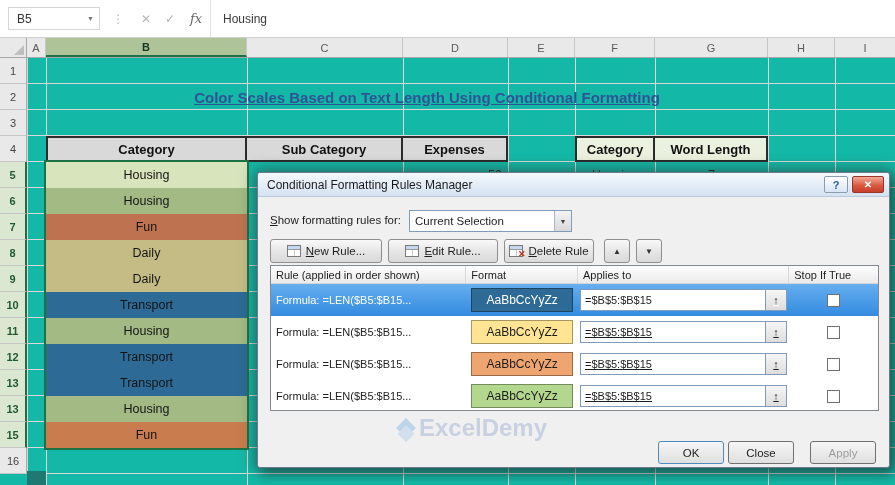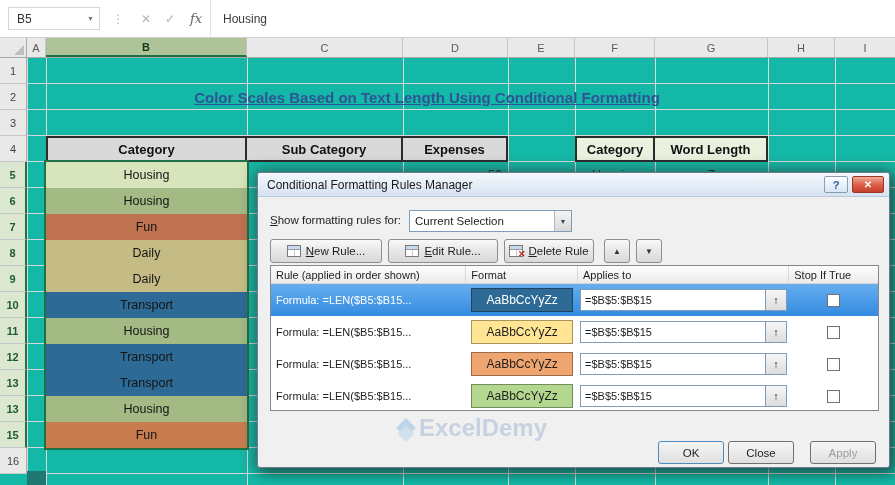--- a/index.html
+++ b/index.html
@@ -114,21 +114,21 @@
   .rl-head { height: 18px; display: flex; background: linear-gradient(#FDFDFD,#EBEBEB);
     border-bottom: 1px solid #D5D5D5; font-size: 11px; }
   .rl-head > div { display: flex; align-items: center; padding-left: 5px; border-right: 1px solid #D9D9D9; }
   .c-rule{width:196px}.c-format{width:112px}.c-applies{width:212px}.c-stop{width:89px;border-right:none!important}
   .rule-row { height: 32px; display: flex; align-items: center; }
   .rule-row.selected { background: linear-gradient(#66AEEF, #338BE0); color: #fff; }
   .rr-rule { width: 196px; padding-left: 5px; font-size: 11px; white-space: nowrap; overflow: hidden; }
   .rr-format { width: 112px; display: flex; justify-content: center; }
   .preview { width: 102px; height: 24px; border: 1px solid rgba(0,0,0,.35);
     display: flex; align-items: center; justify-content: center; font-size: 12px; }
-  .rr-applies { width: 212px; display: flex; align-items: center; }
+  .rr-applies { width: 212px; display: flex; align-items: center; text-decoration: underline; }
   .applies-field { width: 186px; height: 22px; margin-left: 2px; border: 1px solid #7F9DB9; background: #fff;
     display: flex; align-items: center; padding-left: 4px; font-size: 11px; color: #1E1E1E; }
   .range-btn { width: 21px; height: 22px; border: 1px solid #7F9DB9; border-left: none;
     background: linear-gradient(#F6F6F6,#DDDDDD); display: flex; align-items: center; justify-content: center;
     font-size: 11px; font-weight: bold; color: #222; }
   .rr-stop { width: 89px; display: flex; justify-content: center; }
   .checkbox { width: 13px; height: 13px; border: 1px solid #707070; background: #fff; }
 
   .watermark { position: absolute; left: 90px; top: 241px; width: 250px; text-align: center; opacity: .6; }
   .wm-row { display: flex; align-items: center; justify-content: center; gap: 6px; }

